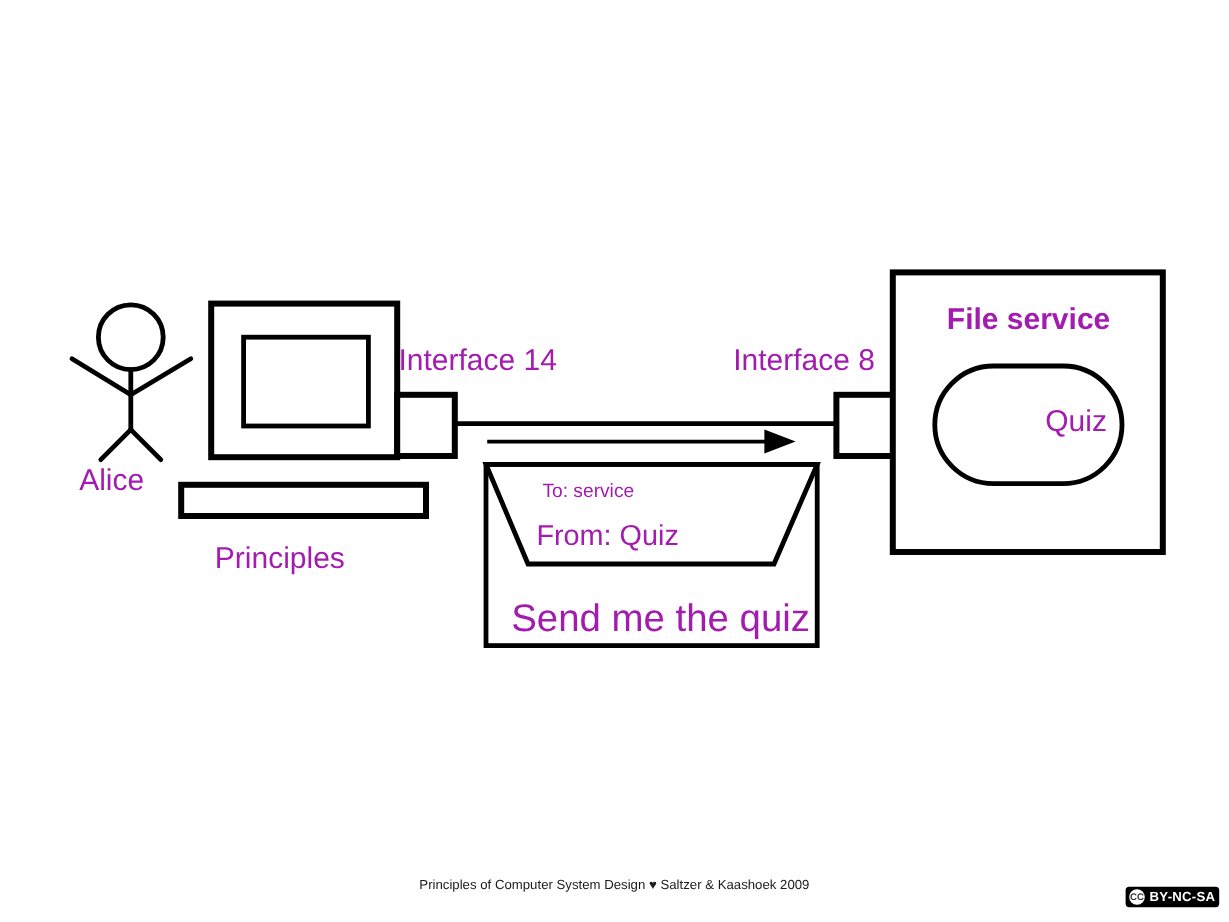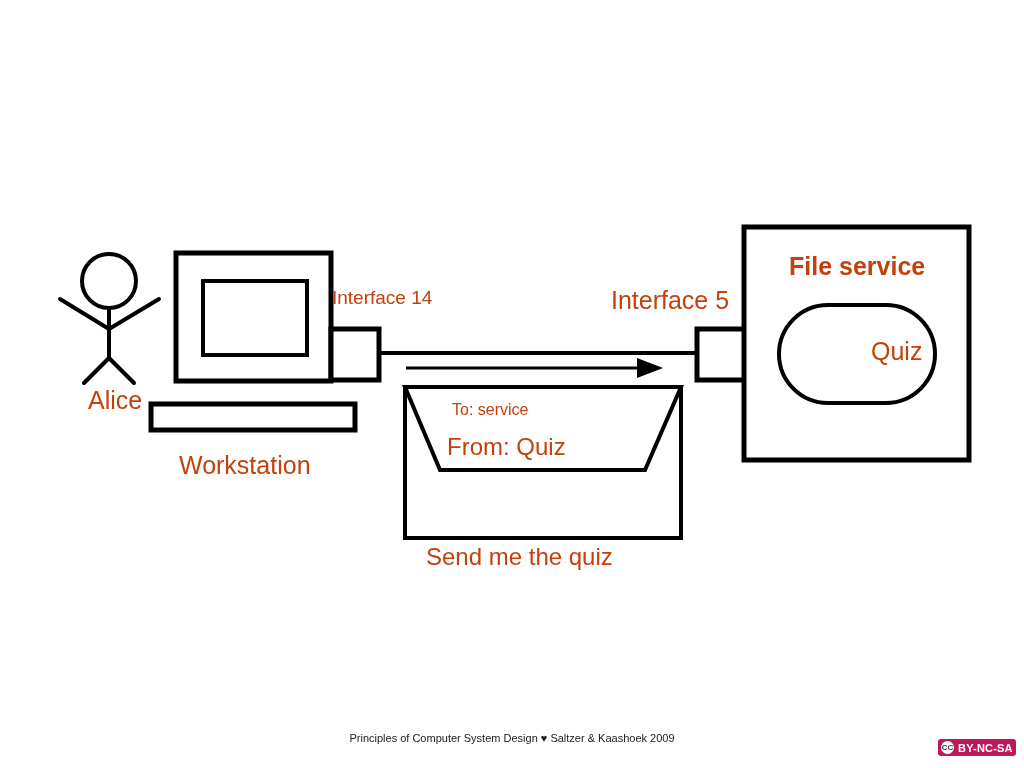--- a/index.html
+++ b/index.html
@@ -26,34 +26,34 @@
     position: absolute;
     left: 0;
     top: 0;
     width: 1024px;
     height: 768px;
     display: block;
   }
   .dlabel {
     position: absolute;
     font-family: "Liberation Sans", sans-serif;
-    color: #c2410c;
+    color: #a21caf;
     white-space: nowrap;
     line-height: 1;
   }
   
-  #label-alice      { left: 88px;  top: 388px; font-size: 25px; }
+  #label-alice      { left: 66px;  top: 388px; font-size: 25px; }
   #label-workstation{ left: 179px; top: 453px; font-size: 25px; }
-  #label-if14       { left: 332px; top: 288px; font-size: 19px; }
+  #label-if14       { left: 332px; top: 288px; font-size: 25px; }
   #label-if5        { left: 611px; top: 288px; font-size: 25px; }
   #label-fileservice{ left: 789px; top: 254px; font-size: 25px; font-weight: bold; }
   #label-quiz       { left: 871px; top: 339px; font-size: 25px; }
   #env-to           { left: 452px; top: 402px; font-size: 16px; }
   #env-from         { left: 447px; top: 435px; font-size: 24px; }
-  #env-body         { left: 426px; top: 499px; font-size: 24px; margin-top: 46px; }
+  #env-body         { left: 426px; top: 499px; font-size: 32px; }
 
   
   #footer {
     position: absolute;
     left: 0;
     top: 730px;
     width: 1024px;
     text-align: center;
   }
   #footer-text {
@@ -65,21 +65,21 @@
     width: 410px;
     text-align: center;
     vertical-align: top;
   }
   #cc-badge {
     position: absolute;
     left: 938px;
     top: 739px;
     width: 78px;
     height: 17px;
-    background: #be185d;
+    background: #000000;
     border-radius: 3px;
     display: flex;
     align-items: center;
     padding-left: 3px;
     box-sizing: border-box;
   }
   #cc-circle {
     width: 13px;
     height: 13px;
     border-radius: 50%;
@@ -141,25 +141,25 @@
       <polygon points="405,387 681,387 645,470 440,470" fill="none" stroke="#000" stroke-width="4"></polygon>
     </g>
 
     <rect x="744" y="227" width="225" height="233" fill="#fff" stroke="#000" stroke-width="5"></rect>
 
     <rect x="779" y="305" width="156" height="98" rx="49" ry="49" fill="#fff" stroke="#000" stroke-width="4"></rect>
   </svg>
 
   <div class="dlabel" id="label-alice">Alice</div>
 
-  <div class="dlabel" id="label-workstation">Workstation</div>
+  <div class="dlabel" id="label-workstation">Principles</div>
 
   <div class="dlabel" id="label-if14">Interface 14</div>
 
-  <div class="dlabel" id="label-if5">Interface 5</div>
+  <div class="dlabel" id="label-if5">Interface 8</div>
 
   <div class="dlabel" id="label-fileservice">File service</div>
 
   <div class="dlabel" id="label-quiz">Quiz</div>
 
   <div class="dlabel" id="env-to">To: service</div>
 
   <div class="dlabel" id="env-from">From: Quiz</div>
 
   <div class="dlabel" id="env-body">Send me the quiz</div>

